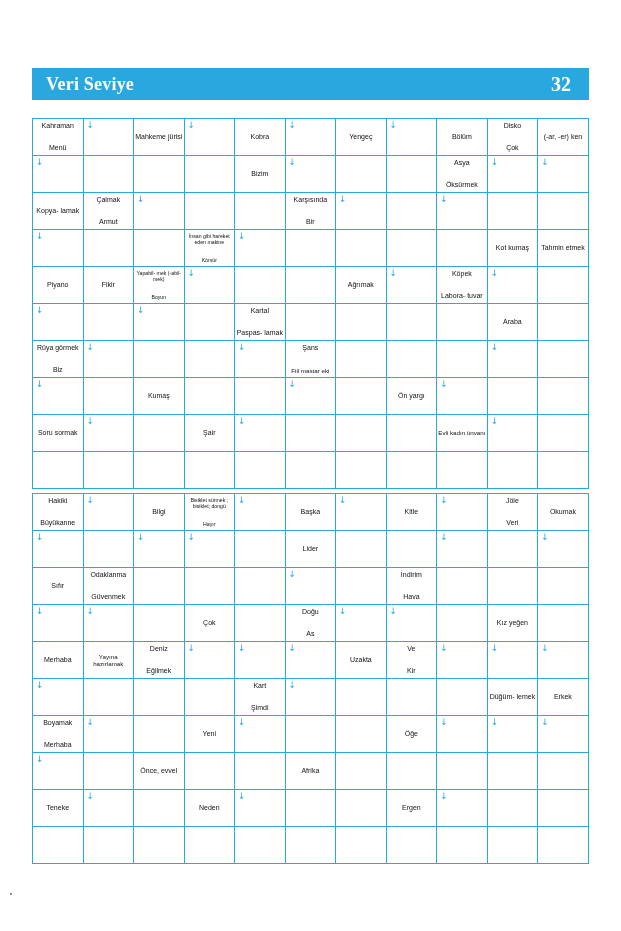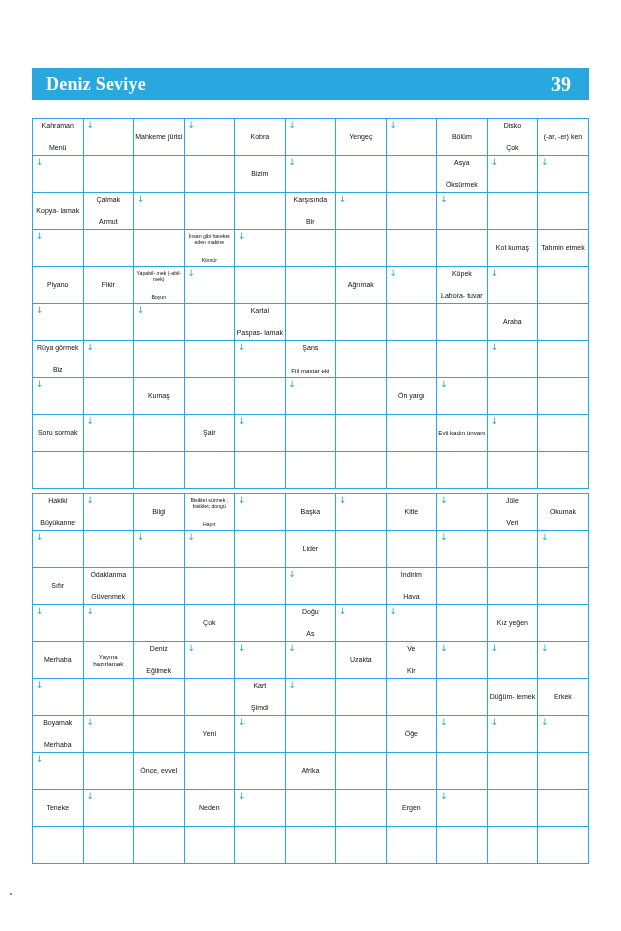--- a/index.html
+++ b/index.html
@@ -75,22 +75,22 @@
   .footdot{
     position:absolute;left:10px;top:893px;width:2px;height:2px;background:#8a8a8a;
   }
 </style>
 </head>
 <body>
 
 <div class="page">
 
   <div class="header">
-    <div class="header-title">Deniz Seviye</div>
-    <div class="header-num">39</div>
+    <div class="header-title">Veri Seviye</div>
+    <div class="header-num">32</div>
   </div>
 
   <div class="grid g1" id="grid-0" style="width: 556.6px;">
       <div class="row">
         <div class="cell" style="width: 50.6px; height: 37px;">
           <div class="clue top">Kahraman</div>
           <div class="clue bot">Menü</div>
         </div>
         <div class="cell" style="width: 50.6px; height: 37px;">
           <span class="arrow ar-down">↓</span>

